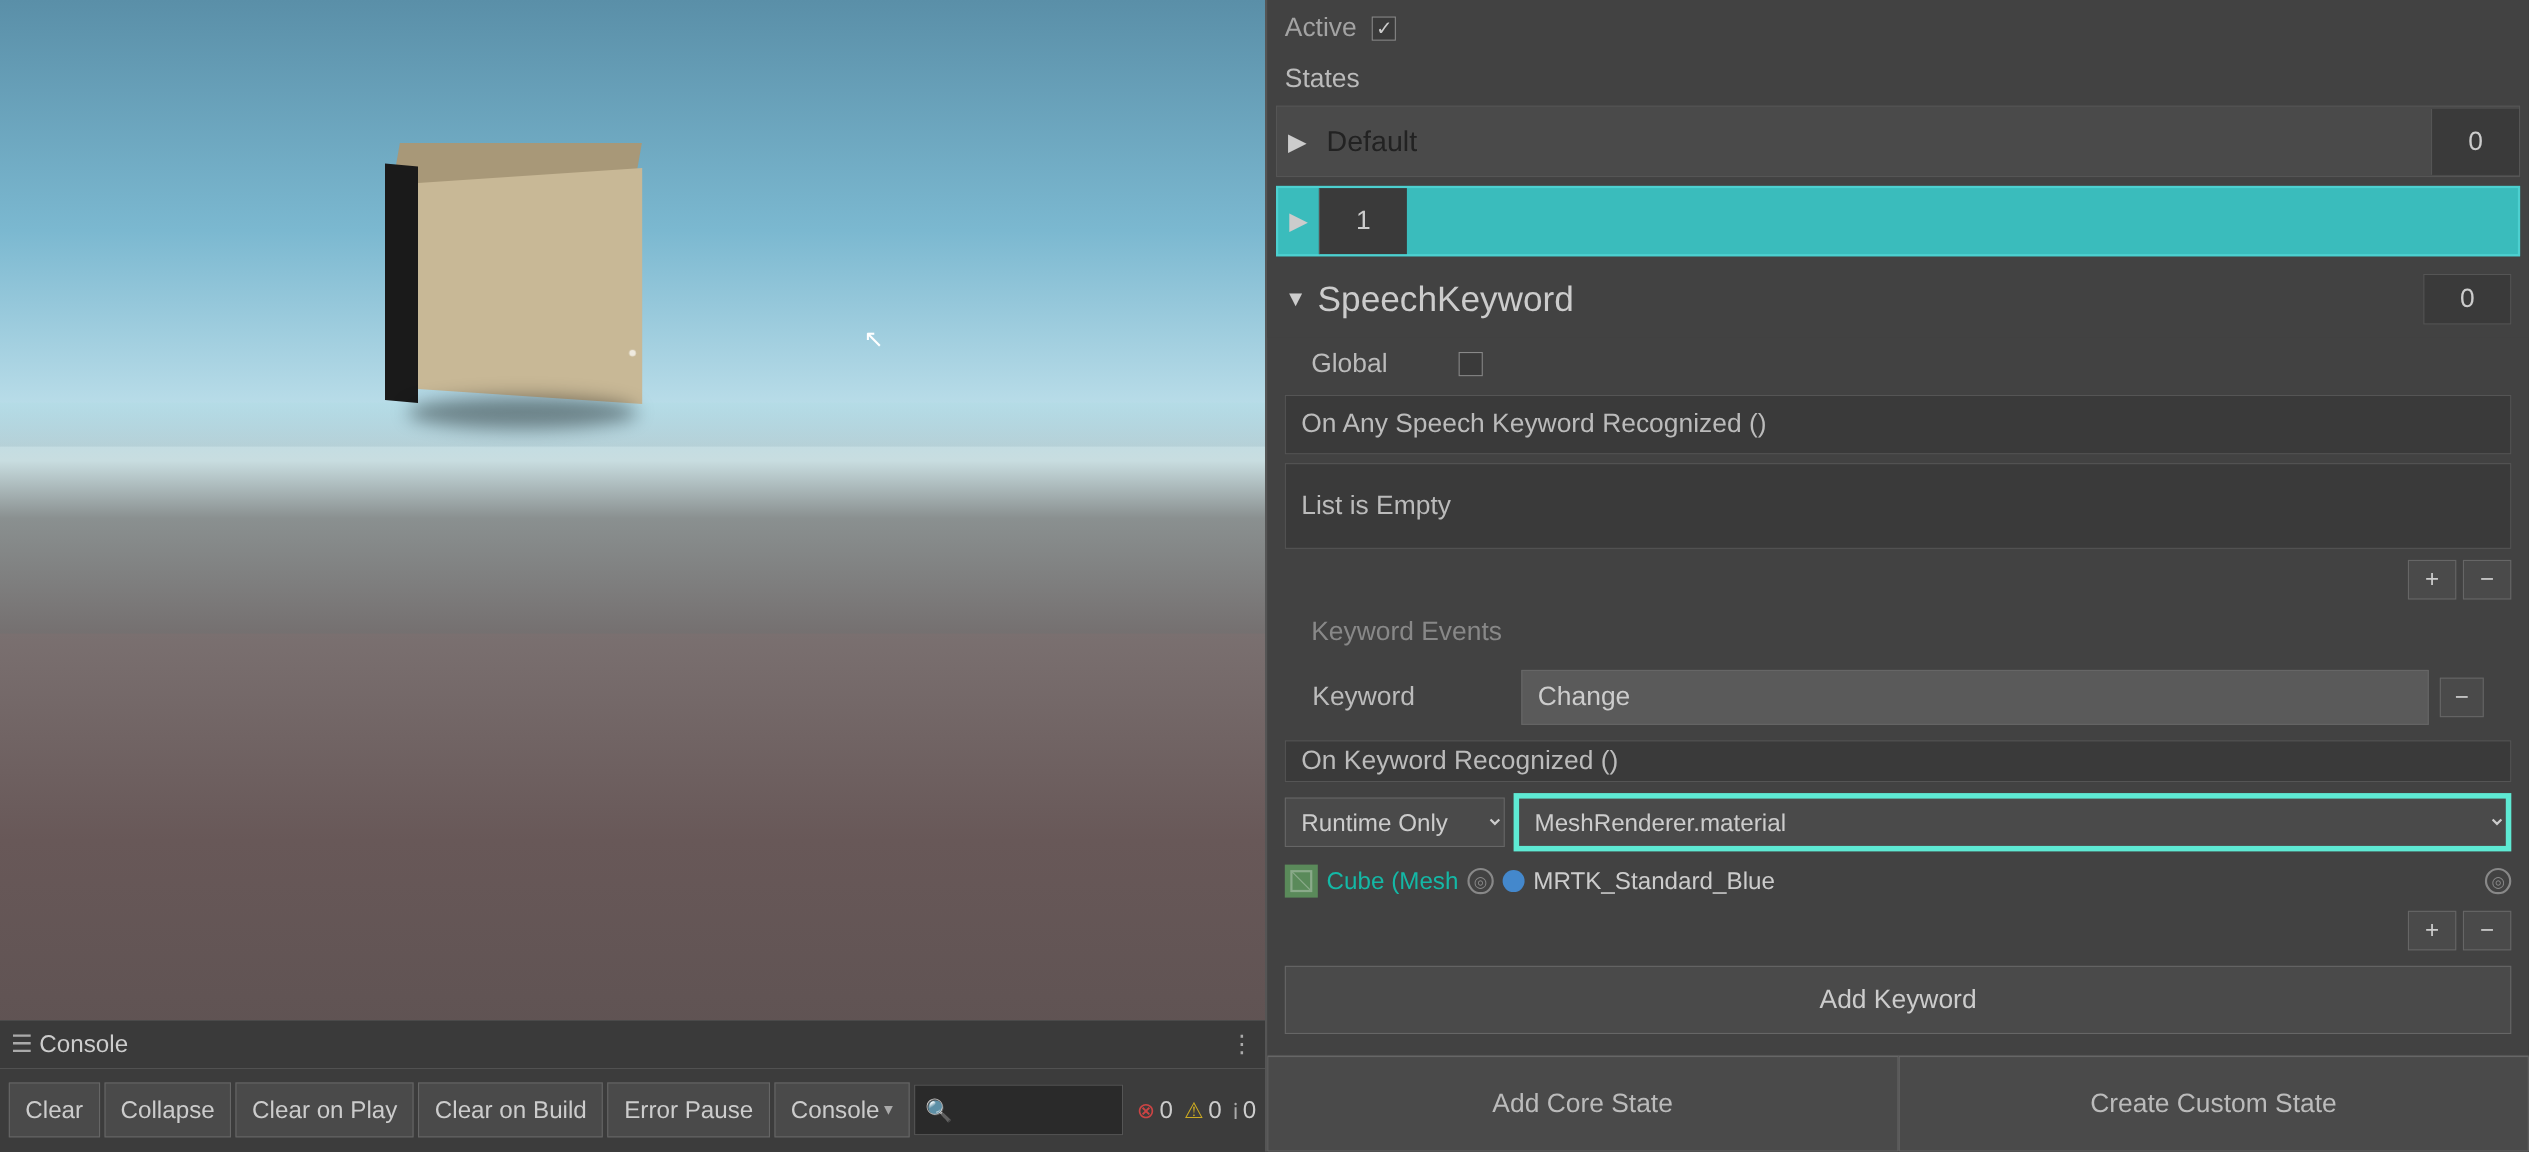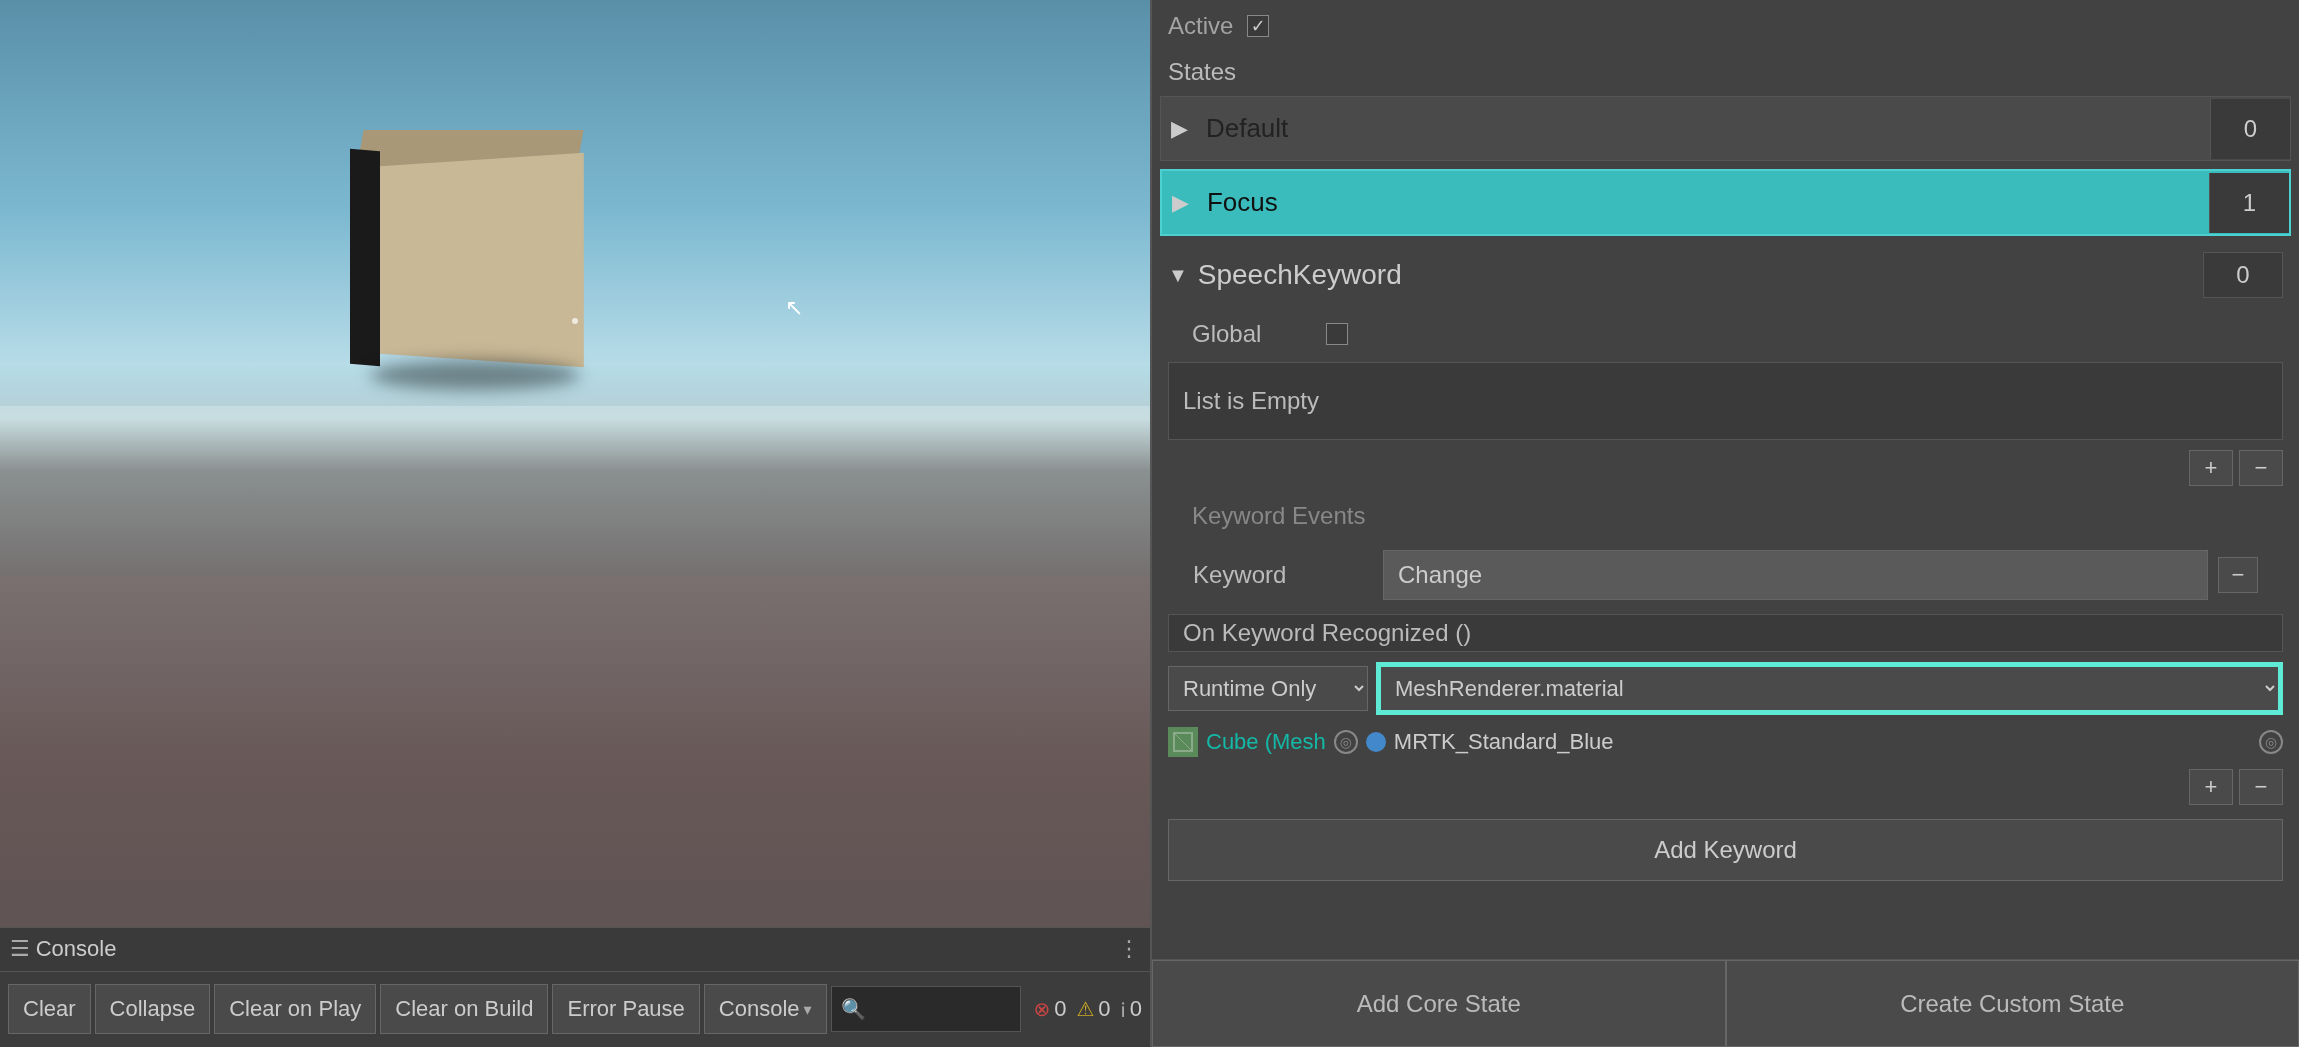--- a/index.html
+++ b/index.html
@@ -306,21 +306,21 @@
       background: #424242;
     }
 
     .section-arrow {
       color: #ccc;
       font-size: 20px;
     }
 
     .section-title {
       color: #ccc;
-      font-size: 28px;
+      font-size: 32px;
       flex: 1;
     }
 
     .section-value {
       width: 80px;
       background: #3a3a3a;
       color: #ccc;
       font-size: 24px;
       text-align: center;
       padding: 8px;
@@ -624,35 +624,37 @@
     <div class="states-label">States</div>
 
     <div class="state-row">
       <span class="state-arrow">▶</span>
       <span class="state-name">Default</span>
       <span class="state-value">0</span>
     </div>
 
     <div class="state-row active-state">
       <span class="state-arrow">▶</span>
-      <span class="state-name">Focus</span>
       <span class="state-value">1</span>
     </div>
 
     <div class="section-header">
       <span class="section-arrow">▼</span>
       <span class="section-title">SpeechKeyword</span>
       <span class="section-value">0</span>
     </div>
 
     <div class="property-row">
       <span class="property-label">Global</span>
       <div class="property-checkbox"></div>
     </div>
 
+    <div class="event-row">
+      <span>On Any Speech Keyword Recognized ()</span>
+    </div>
 
     <div class="list-empty">
       <span>List is Empty</span>
     </div>
 
     <div class="add-remove-row">
       <button class="add-remove-btn">+</button>
       <button class="add-remove-btn">−</button>
     </div>
 

